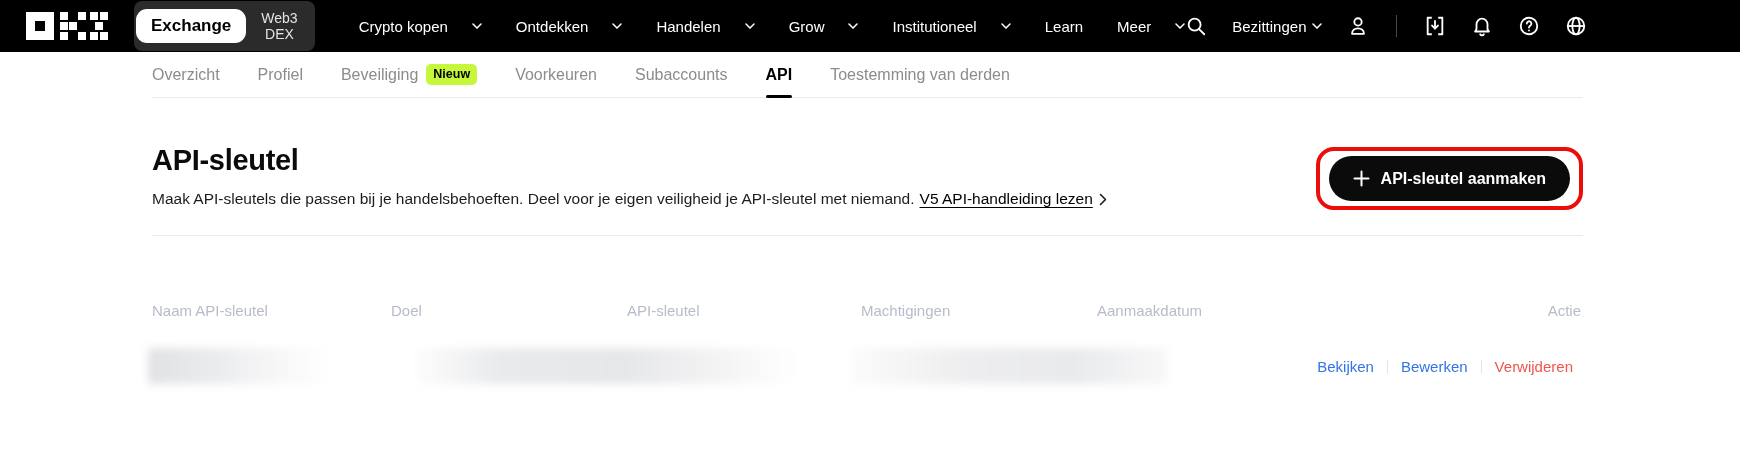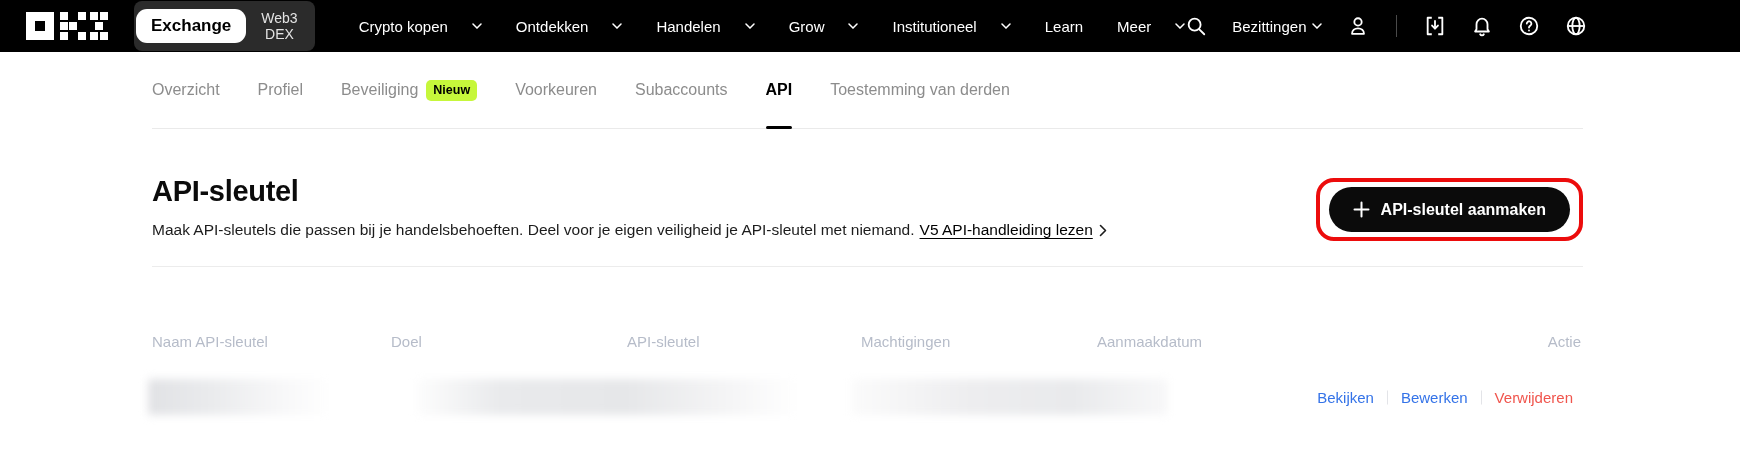--- a/index.html
+++ b/index.html
@@ -21,21 +21,21 @@
   .nav-link { display:flex; align-items:center; gap:24px; color:#fff; font-size:15px;
     font-weight:500; cursor:pointer; white-space:nowrap; }
   .nav-right { margin-left:auto; display:flex; align-items:center; gap:25px; }
   .icon-btn { display:flex; align-items:center; justify-content:center; cursor:pointer; }
   .assets { display:flex; align-items:center; gap:6px; color:#fff; font-size:15px;
     font-weight:500; cursor:pointer; }
 
   
   .content { padding:0 157px 0 152px; position:relative; }
 
-  .tabs { display:flex; align-items:center; gap:38px; height:77px;
+  .tabs { display:flex; align-items:center; gap:38px; height:46px;
     border-bottom:1px solid #eaeaea; }
   .tab { display:flex; align-items:center; gap:8px; color:#8c8c8c; font-size:16px;
     height:100%; position:relative; cursor:pointer; white-space:nowrap; }
   .tab.active { color:#000; font-weight:700; }
   .tab.active::after { content:""; position:absolute; left:0; right:0; bottom:-1px;
     height:3px; background:#000; border-radius:2px; }
   .badge { background:#c6f73b; color:#000; font-size:12.5px; font-weight:700;
     padding:3px 7px; border-radius:5px; line-height:1.2; }
 
   .hero { position:relative; margin-top:46px; }

